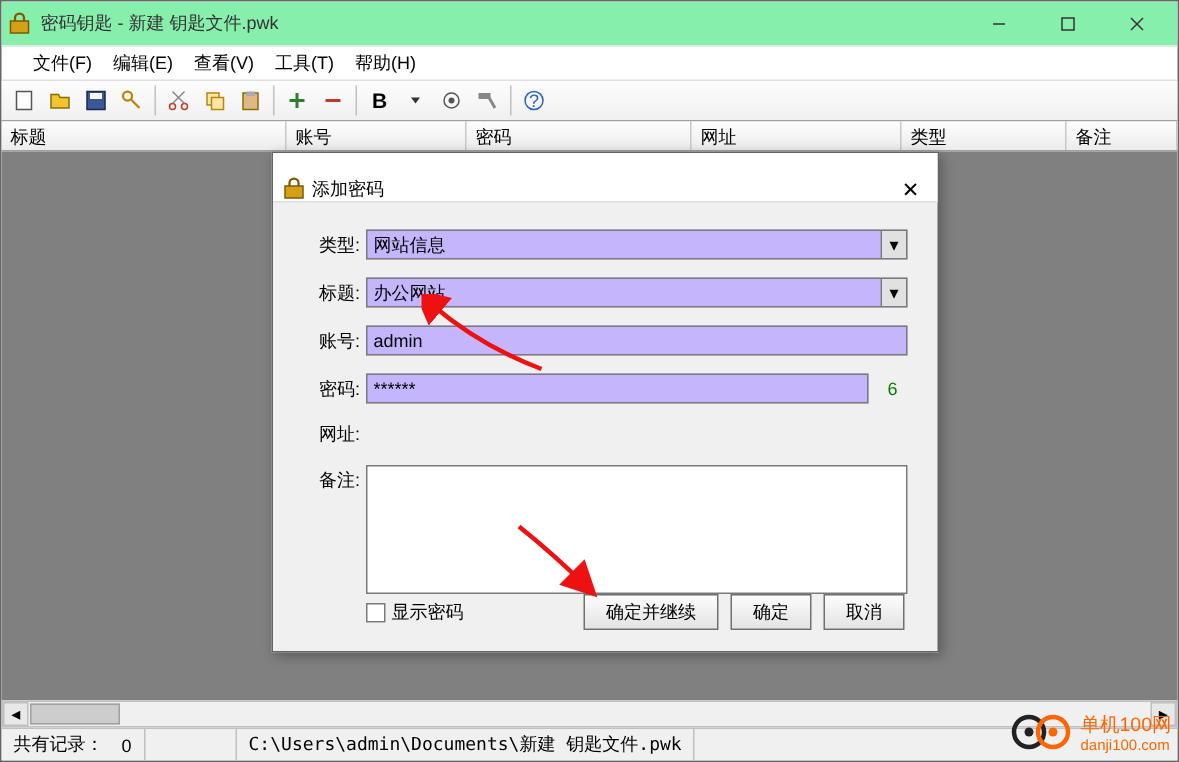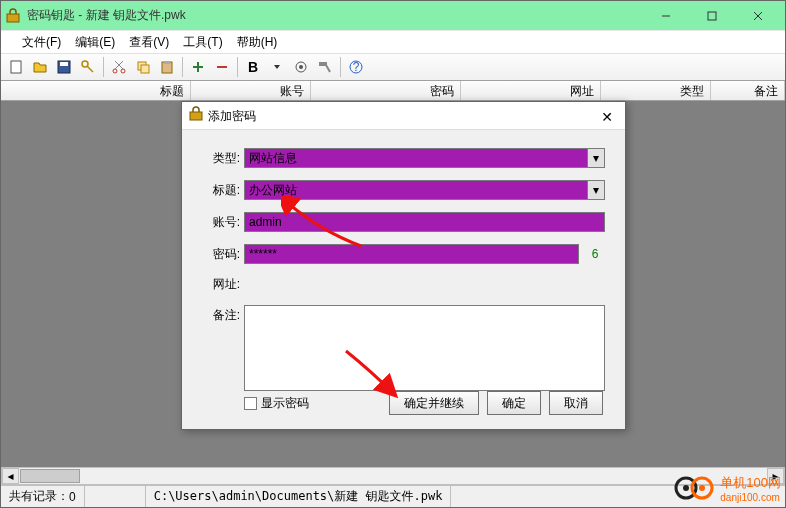--- a/index.html
+++ b/index.html
@@ -7,37 +7,37 @@
 .titlebar { height: 30px; background: #86efac; display: flex; align-items: center; padding: 0 4px; border-bottom: 1px solid #e8e8e8; }
 .titlebar .app-icon { width: 16px; height: 16px; margin-right: 6px; }
 .titlebar .title { flex: 1; color: #333; }
 .titlebar .win-btn { width: 46px; height: 30px; display: flex; align-items: center; justify-content: center; color: #333; }
 .menubar { height: 22px; display: flex; align-items: center; padding: 0 15px; gap: 2px; }
 .menubar span { padding: 2px 6px; }
 .toolbar { height: 28px; display: flex; align-items: center; padding: 0 4px; gap: 2px; border-top: 1px solid #e0e0e0; border-bottom: 1px solid #a0a0a0; background: linear-gradient(#fdfdfd,#f0f0f0); }
 .toolbar .tbtn { width: 22px; height: 22px; display: flex; align-items: center; justify-content: center; }
 .toolbar .sep { width: 1px; height: 20px; background: #c0c0c0; margin: 0 2px; }
 .col-headers { height: 20px; display: flex; background: linear-gradient(#fdfdfd,#ececec); border-bottom: 1px solid #a0a0a0; }
-.col-headers div { border-right: 1px solid #c8c8c8; padding: 2px 6px; text-align: right; }
+.col-headers div { border-right: 1px solid #c8c8c8; padding: 2px 6px; }
 .workspace { position: absolute; top: 100px; left: 0; right: 0; bottom: 40px; background: #808080; }
 .hscroll { position: absolute; left: 0; right: 0; bottom: 22px; height: 18px; background: #f0f0f0; border: 1px solid #c0c0c0; display: flex; }
 .hscroll .thumb { width: 60px; background: #cdcdcd; border: 1px solid #a0a0a0; margin: 1px; }
 .hscroll .arrow { width: 17px; display:flex; align-items:center; justify-content:center; border:1px solid #c0c0c0; background:#e8e8e8; }
 .statusbar { position: absolute; left: 0; right: 0; bottom: 0; height: 22px; display: flex; align-items: center; background: #f0f0f0; border-top: 1px solid #c0c0c0; }
-.statusbar .cell { padding: 2px 8px; border-right: 1px solid #c0c0c0; height: 100%; display:flex; align-items:center; }
+.statusbar .cell { padding: 2px 8px; border-right: 1px solid #c0c0c0; height: 100%; display:flex; align-items:center;gap:12px; }
 .statusbar .cell.path { border-left:1px solid #c0c0c0; margin-left:60px; font-family: monospace; }
 
 .dialog { position: absolute; left: 180px; top: 100px; width: 445px; background: #f0f0f0; border: 1px solid #646464; box-shadow: 2px 2px 8px rgba(0,0,0,0.3); }
-.dlg-title { height: 28px; display: flex; align-items: flex-end; padding: 4px 6px; background: #fff; border-bottom: 1px solid #dcdcdc; }
+.dlg-title { height: 28px; display: flex; align-items: flex-start; padding: 16px 6px; background: #fff; border-bottom: 1px solid #dcdcdc; }
 .dlg-title .t { flex: 1; margin-left: 4px; }
 .dlg-title .close { width: 24px; text-align: center; font-size: 14px; }
 .dlg-body { padding: 18px 20px 14px 20px; }
 .field-row { display: flex; align-items: center; margin-bottom: 12px; }
 .field-row label { width: 38px; text-align: right; margin-right: 4px; }
-.field-row .combo, .field-row .txt { flex: 1; height: 20px; border: 1px solid #7a7a7a; background: #a21caf; padding: 0 4px; display: flex; align-items: center; position: relative; }
+.field-row .combo, .field-row .txt { flex: 1; height: 20px; border: 1px solid #7a7a7a; background: #c4b5fd; padding: 0 4px; display: flex; align-items: center; position: relative; }
 .field-row .combo .arrow { position: absolute; right: 0; top: 0; width: 17px; height: 18px; background: #e1e1e1; border-left: 1px solid #7a7a7a; display:flex; align-items:center; justify-content:center; }
 .field-row .pw-count { width: 20px; text-align: center; color: #008000; margin-left: 6px; }
 .remark-row { display: flex; margin-bottom: 0; }
 .remark-row label { width: 38px; text-align: right; margin-right: 4px; padding-top: 2px; }
 .remark-row textarea { flex: 1; height: 86px; border: 1px solid #7a7a7a; background: #fff; resize: none; font-family: inherit; padding: 2px 4px; }
 .dlg-btns { display: flex; align-items: center; justify-content: flex-end; gap: 8px; padding-right: 2px; }
 .dlg-btns .chk { display: flex; align-items: center; gap: 4px; margin-right: auto; margin-left: 42px; }
 .dlg-btns .chk .box { width: 13px; height: 13px; border: 1px solid #7a7a7a; background: #fff; }
 .dlg-btns button { height: 24px; padding: 0 14px; background: linear-gradient(#fdfdfd,#e3e3e3); border: 1px solid #707070; cursor: pointer; }
 

